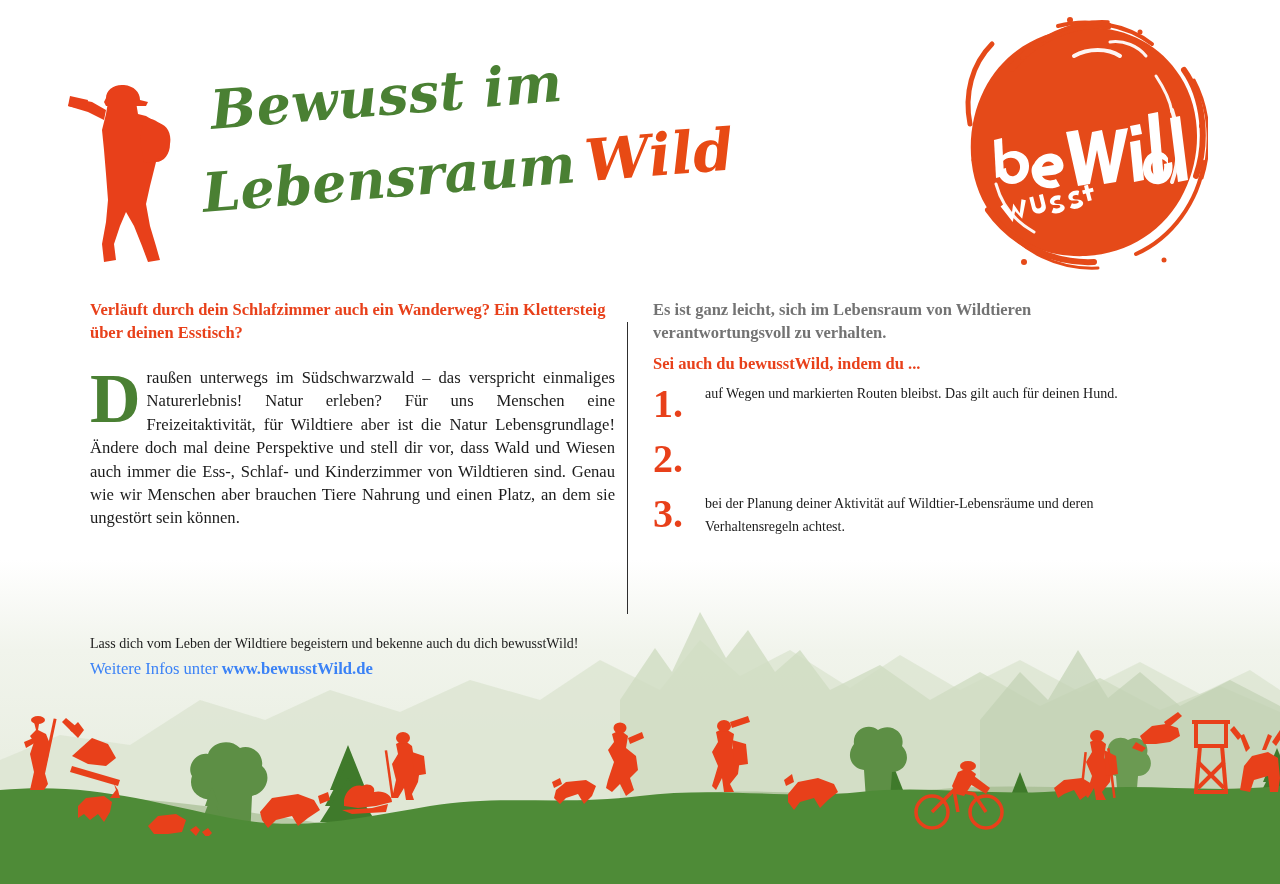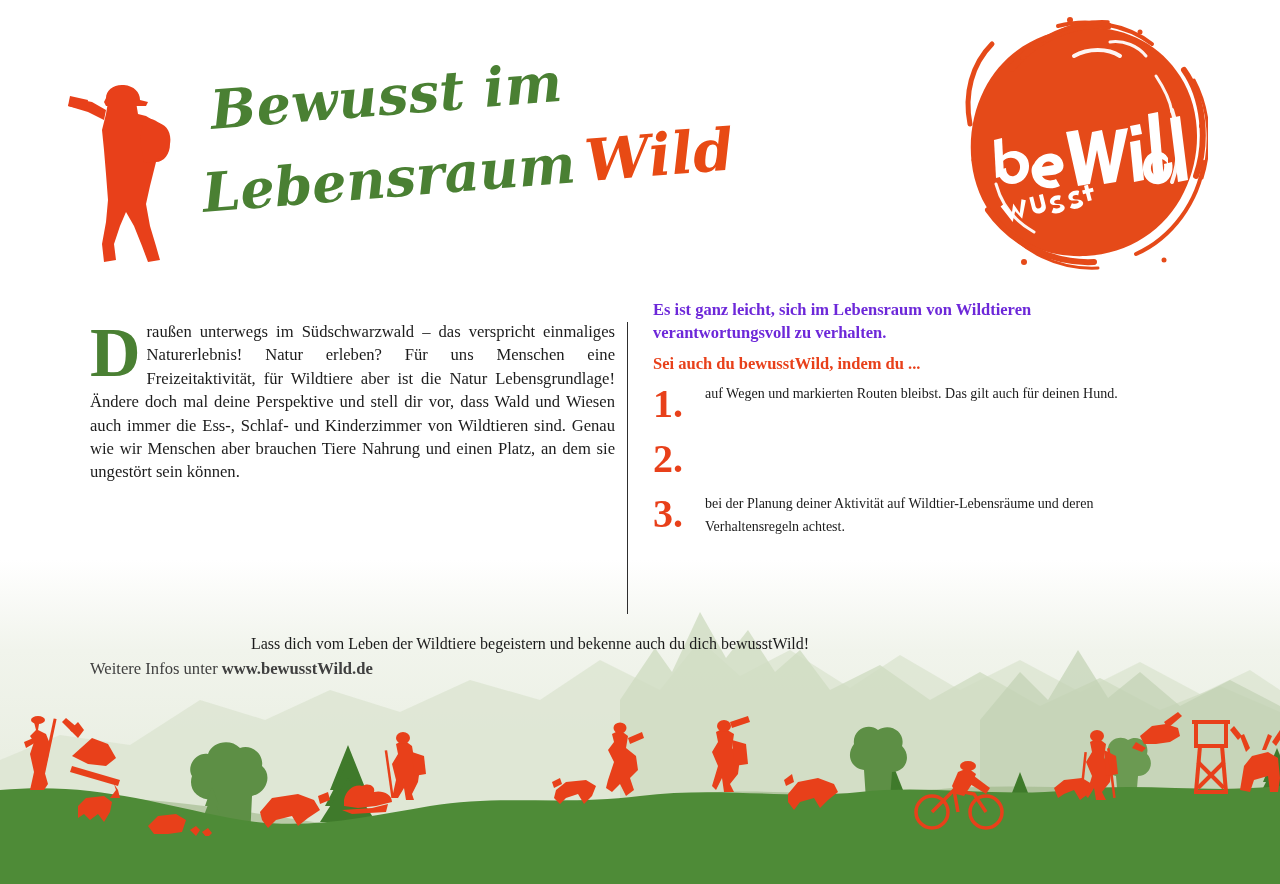--- a/index.html
+++ b/index.html
@@ -50,21 +50,21 @@
 
   
   .col-left{position:absolute;left:90px;top:298px;width:525px;}
   .col-right{position:absolute;left:653px;top:298px;width:470px;}
 
   .head-orange{
     color:#e8401a;font-weight:bold;font-size:16.5px;line-height:23px;
     font-family:"Liberation Serif",serif;
   }
   .head-green{
-    color:#6d28d9;font-weight:bold;font-size:16.5px;line-height:23px;
+    color:#737373;font-weight:bold;font-size:16.5px;line-height:23px;
     font-family:"Liberation Serif",serif;
   }
 
   .body-para{
     margin-top:22px;
     font-size:16.6px;line-height:23.4px;color:#1b1b1b;
     text-align:justify;
     font-family:"Liberation Serif",serif;
   }
   .dropcap{
@@ -99,22 +99,22 @@
     padding-top:2px;
   }
 
   .divider{
     position:absolute;left:627px;top:322px;width:1px;height:292px;
     background:#2e2e2e;
   }
 
   
   .closing{position:absolute;left:90px;top:632px;width:880px;}
-  .closing-l1{font-size:16px;line-height:23px;color:#1b1b1b;font-family:"Liberation Serif",serif;text-align:center;}
-  .closing-l2{font-size:16.6px;line-height:23px;color:#404040;font-family:"Liberation Serif",serif;margin-top:2px;}
+  .closing-l1{font-size:14px;line-height:23px;color:#1b1b1b;font-family:"Liberation Serif",serif;}
+  .closing-l2{font-size:16.6px;line-height:23px;color:#3b82f6;font-family:"Liberation Serif",serif;margin-top:2px;}
   .closing-l2 b{font-weight:bold;}
 
   
   .footer-logos{position:absolute;left:0;top:800px;width:1280px;height:84px;}
 </style>
 </head>
 <body>
 
 <div id="poster">
 
@@ -412,20 +412,21 @@
 
         <path d="M212,104 L222,102 L230,166 L220,168 Z"></path>
         <path d="M210,144 C204,134 190,136 186,148 C182,160 190,172 202,170
                  C212,168 216,158 214,148 L206,150 C207,157 204,162 199,162
                  C193,161 191,153 195,148 C199,143 206,144 210,150 Z"></path>
       </g>
     </svg>
   </div>
 
   <div class="col-left">
+    <div class="head-orange">Verläuft durch dein Schlafzimmer auch ein Wanderweg? Ein Klettersteig über deinen Esstisch?</div>
     <div class="body-para">
       <span class="dropcap">D</span><span>raußen unterwegs im Südschwarzwald – das verspricht einmaliges Naturerlebnis! Natur erleben? Für uns Menschen eine Freizeitaktivität, für Wildtiere aber ist die Natur Lebensgrundlage! Ändere doch mal deine Perspektive und stell dir vor, dass Wald und Wiesen auch immer die Ess-, Schlaf- und Kinderzimmer von Wildtieren sind. Genau wie wir Menschen aber brauchen Tiere Nahrung und einen Platz, an dem sie ungestört sein können.</span>
     </div>
   </div>
 
   <div class="divider"></div>
 
   <div class="col-right">
     <div class="head-green">Es ist ganz leicht, sich im Lebensraum von Wildtieren verantwortungsvoll zu verhalten.</div>
     <div class="list-head">Sei auch du bewusstWild, indem du ...</div>

